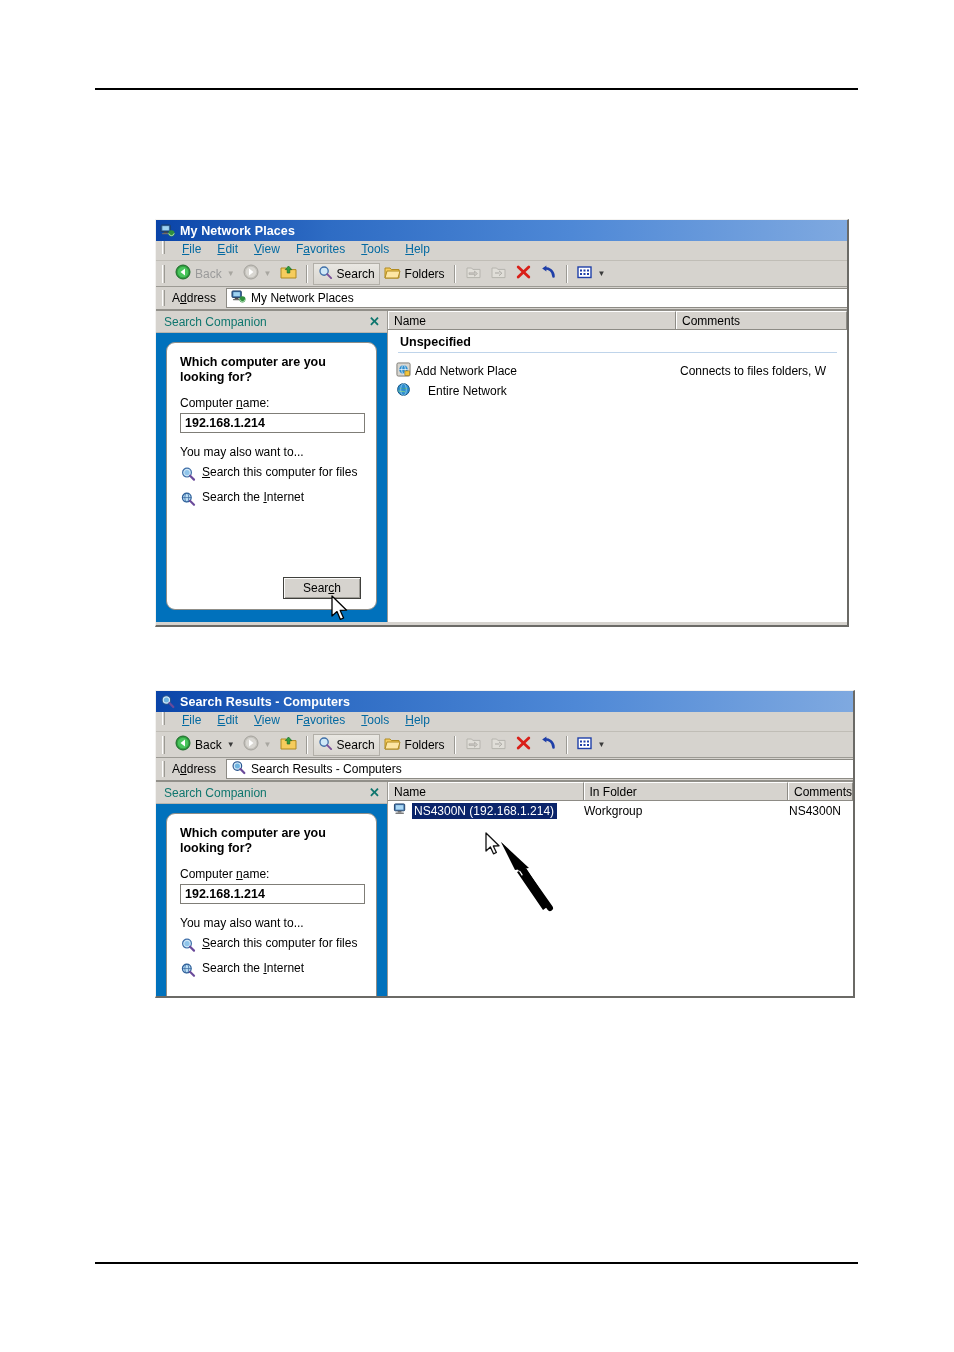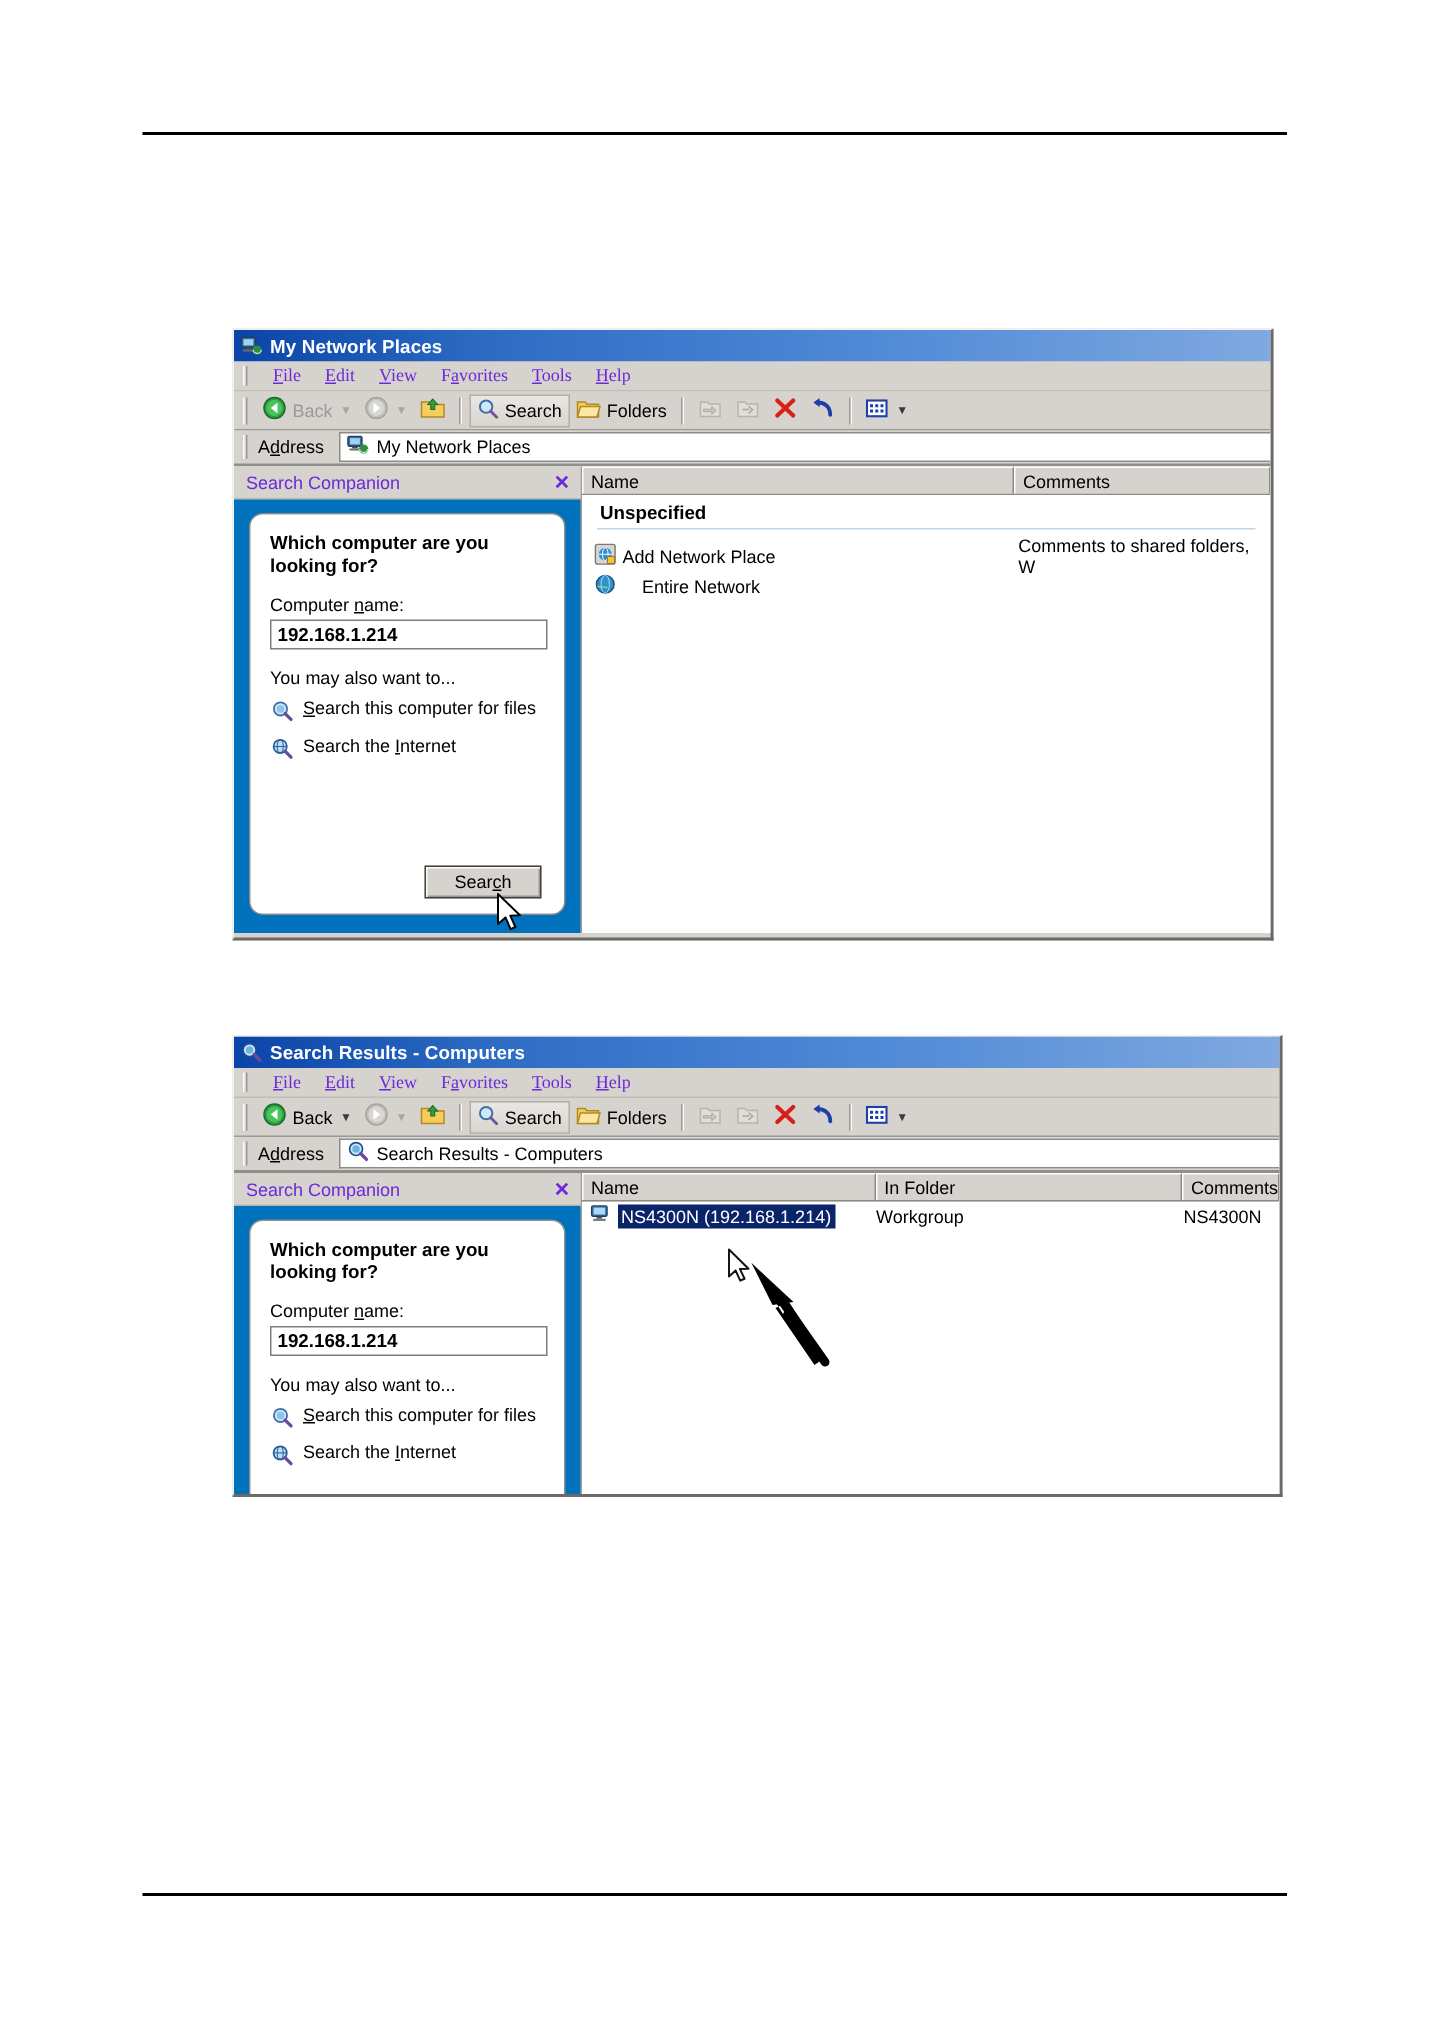--- a/index.html
+++ b/index.html
@@ -41,25 +41,24 @@
     font-size: 12.5px;
     font-weight: bold;
     letter-spacing: 0.1px;
   }
   .titlebar .tb-icon { margin-right: 5px; display:flex; }
 
   .menubar {
     height: 20px;
     background: #d6d3ce;
     border-bottom: 1px solid #c0bdb6;
-    display: flex; align-items: center;
+    display: flex; 
     padding-left: 6px;
     font-size: 12px;
-    color: #6d28d9;
-    font-family: Liberation Serif, serif;
+    color: #0369a1;
   }
   .menubar .grip {
     width: 3px; height: 13px;
     border-left: 1px solid #fdfdfd;
     border-right: 1px solid #9c9a94;
     margin-right: 9px;
   }
   .menu-item { padding: 1px 8px; cursor: default; }
   .menu-item u { text-decoration: underline; }
 
@@ -134,21 +133,21 @@
     background: #d6d3ce;
     border-right: 1px solid #9c9a94;
     display: flex; flex-direction: column;
   }
   .sc-header {
     height: 22px;
     background: #d6d3ce;
     display:flex; align-items:center; justify-content: space-between;
     padding: 0 7px 0 8px;
     font-size: 12px;
-    color: #6d28d9;
+    color: #0f766e;
     border-bottom: 1px solid #b8b5ae;
   }
   .sc-close {
     font-weight: bold; font-size: 13px; cursor: default;
     line-height: 1;
   }
   .sc-blue {
     flex: 1;
     background: #0071bc;
     padding: 9px 10px 12px 10px;
@@ -450,21 +449,21 @@
             <svg width="15" height="15" viewBox="0 0 16 16">
               <rect x="1" y="1" width="14" height="14" rx="1.5" fill="#d8d6d0" stroke="#7a7872"></rect>
               <circle cx="8" cy="8" r="4.6" fill="#2f8fd0"></circle>
               <ellipse cx="8" cy="8" rx="2" ry="4.6" fill="none" stroke="#ffffff" stroke-width="0.7"></ellipse>
               <line x1="3.4" y1="8" x2="12.6" y2="8" stroke="#ffffff" stroke-width="0.7"></line>
               <rect x="9.5" y="9.5" width="5" height="5" fill="#f3c53d" stroke="#8c6c10" stroke-width="0.6"></rect>
             </svg>
           </span>
           <span>Add Network Place</span>
         </div>
-        <div>Comments to shared folders, W</div>
+        <div>Connects to files folders, W</div>
       </div>
 
       <div class="lv-row">
         <div class="lv-cell-name" style="width:284px;gap:17px;">
           <span>
             <svg width="15" height="15" viewBox="0 0 16 16">
               <circle cx="8" cy="8" r="6.3" fill="#2f8fd0" stroke="#14527f"></circle>
               <path d="M3 6.5 c2 1.5 4 -1 6.5 0.8 c1 0.8 2 0.4 2.8 -0.6" fill="#4fae55" stroke="none"></path>
               <path d="M2.5 9.4 c2.4 1.2 4.6 0 7.2 1.2" fill="none" stroke="#7fd28a" stroke-width="1"></path>
               <ellipse cx="8" cy="8" rx="3" ry="6.3" fill="none" stroke="#bfe4f7" stroke-width="0.6"></ellipse>

